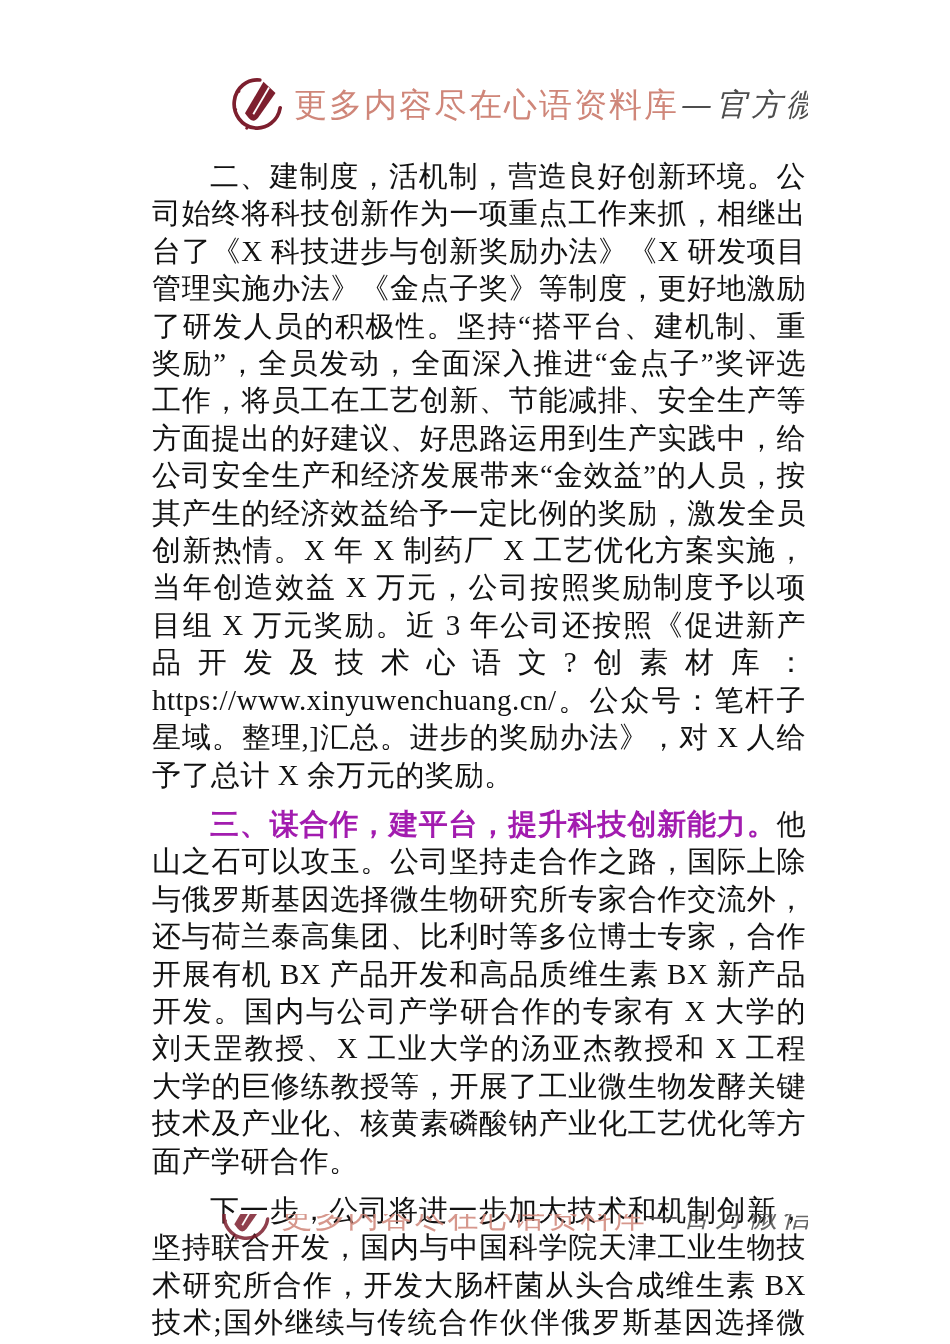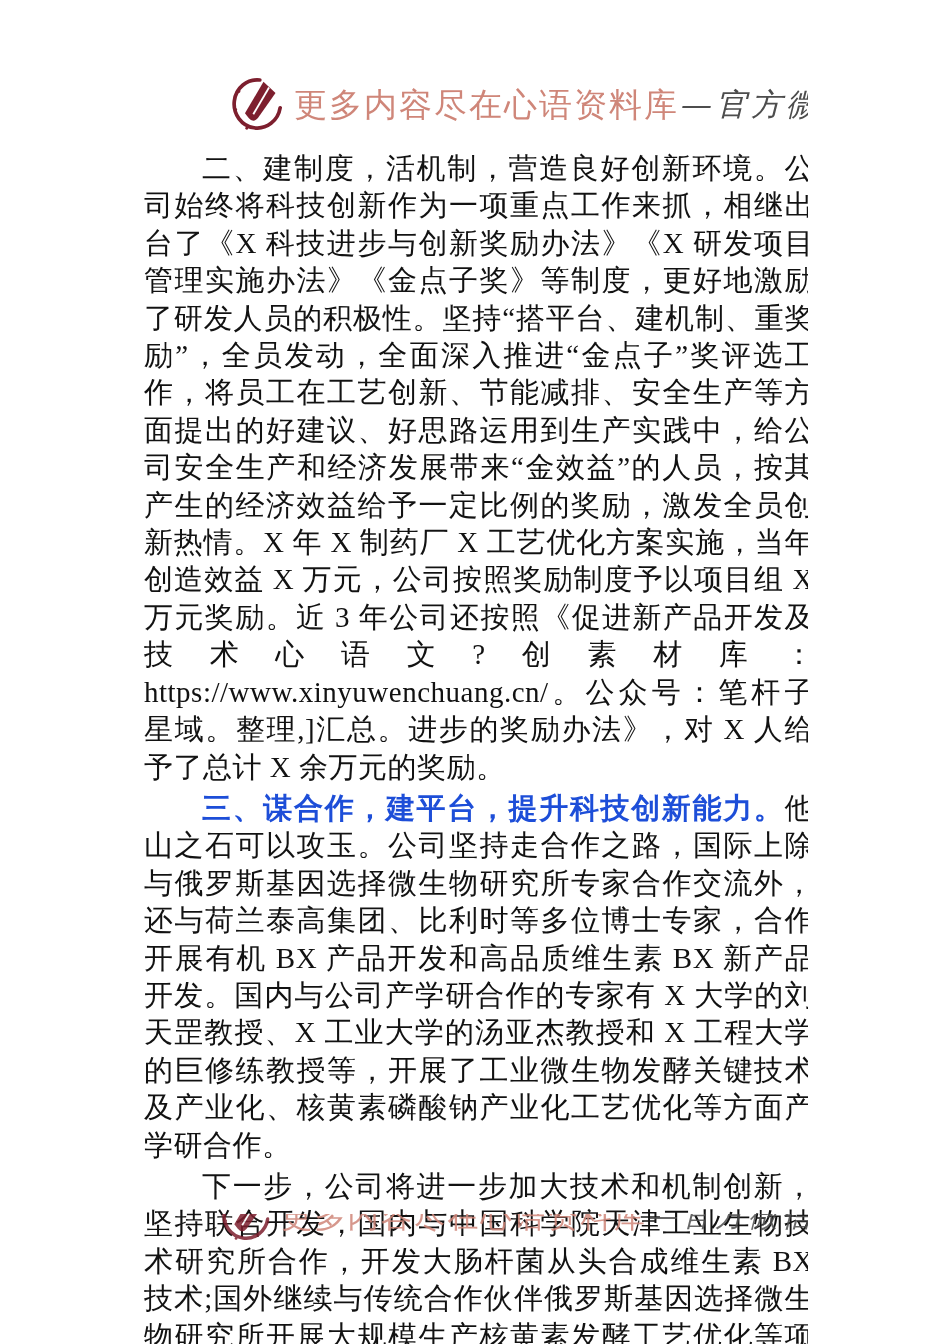--- a/index.html
+++ b/index.html
@@ -74,28 +74,28 @@
     top: 146px;
     width: 678px;
     font-size: 29px;
     line-height: 37.4px;
     letter-spacing: 0.5px;
     color: #121212;
     text-align: justify;
     text-justify: inter-character;
   }
   .doc p {
-    margin: 4px;
+    margin: 12px;
     padding: 0;
     text-indent: 2em;
   }
   .lead-bold {
     font-family: "Liberation Sans", "DejaVu Sans", sans-serif;
     font-weight: 700;
-    color: #1d4ed8;
+    color: #a21caf;
   }
 </style>
 </head>
 <body>
 
 <div class="page">
 
   <div class="watermark header-mark">
     <svg class="wm-logo" viewBox="0 0 54 60" xmlns="http://www.w3.org/2000/svg">
       <path d="M 30 3 A 25 26 0 1 0 52 33" fill="none" stroke="#7d1f2e" stroke-width="4" stroke-linecap="round"></path>

